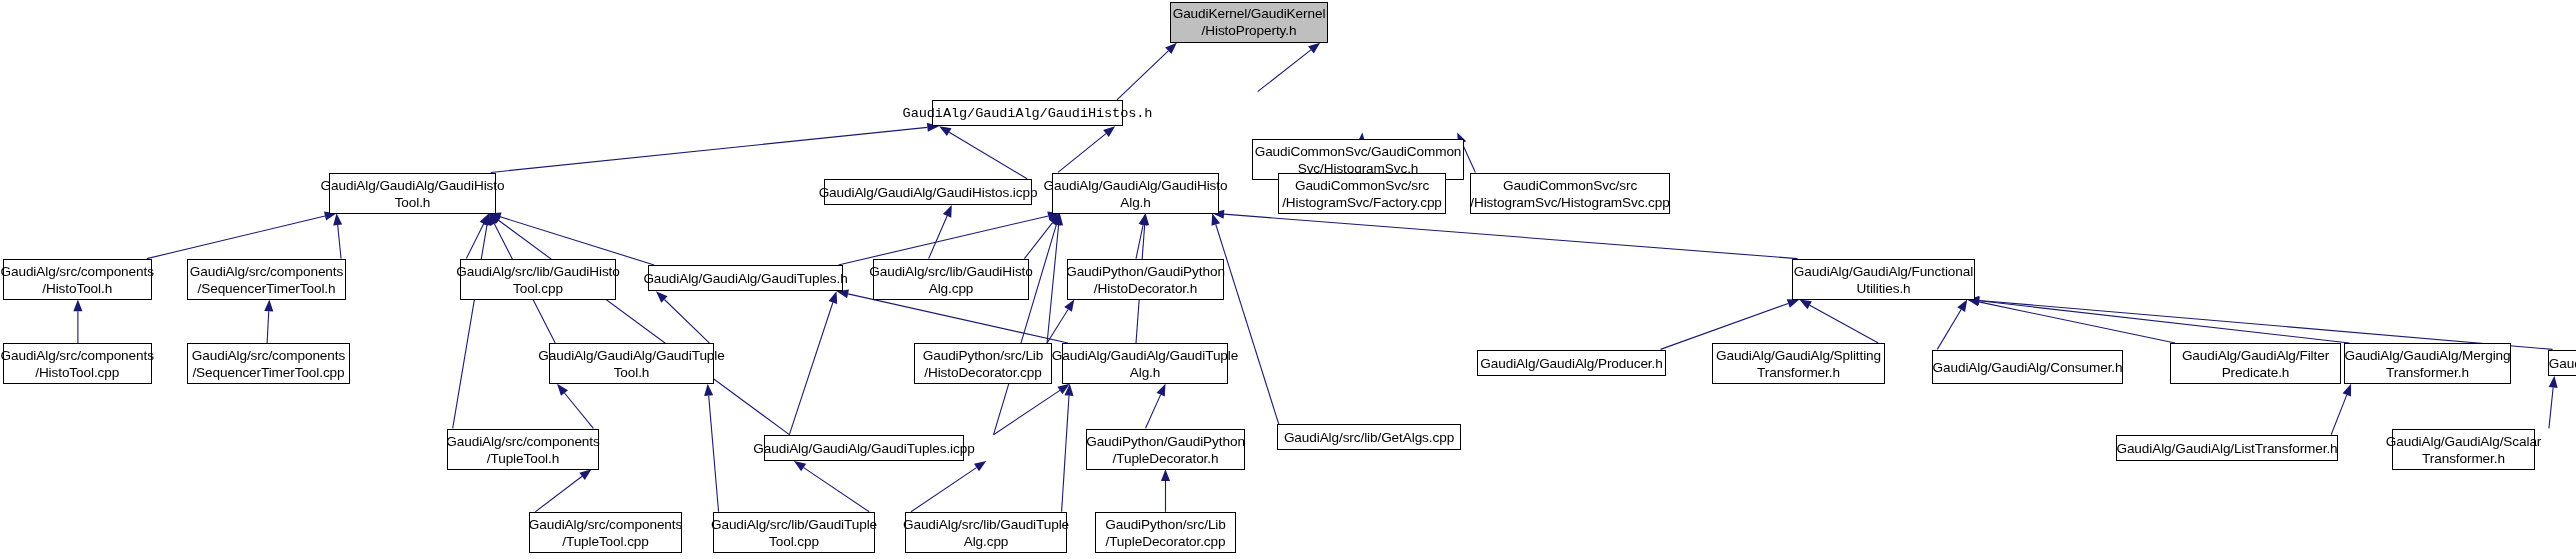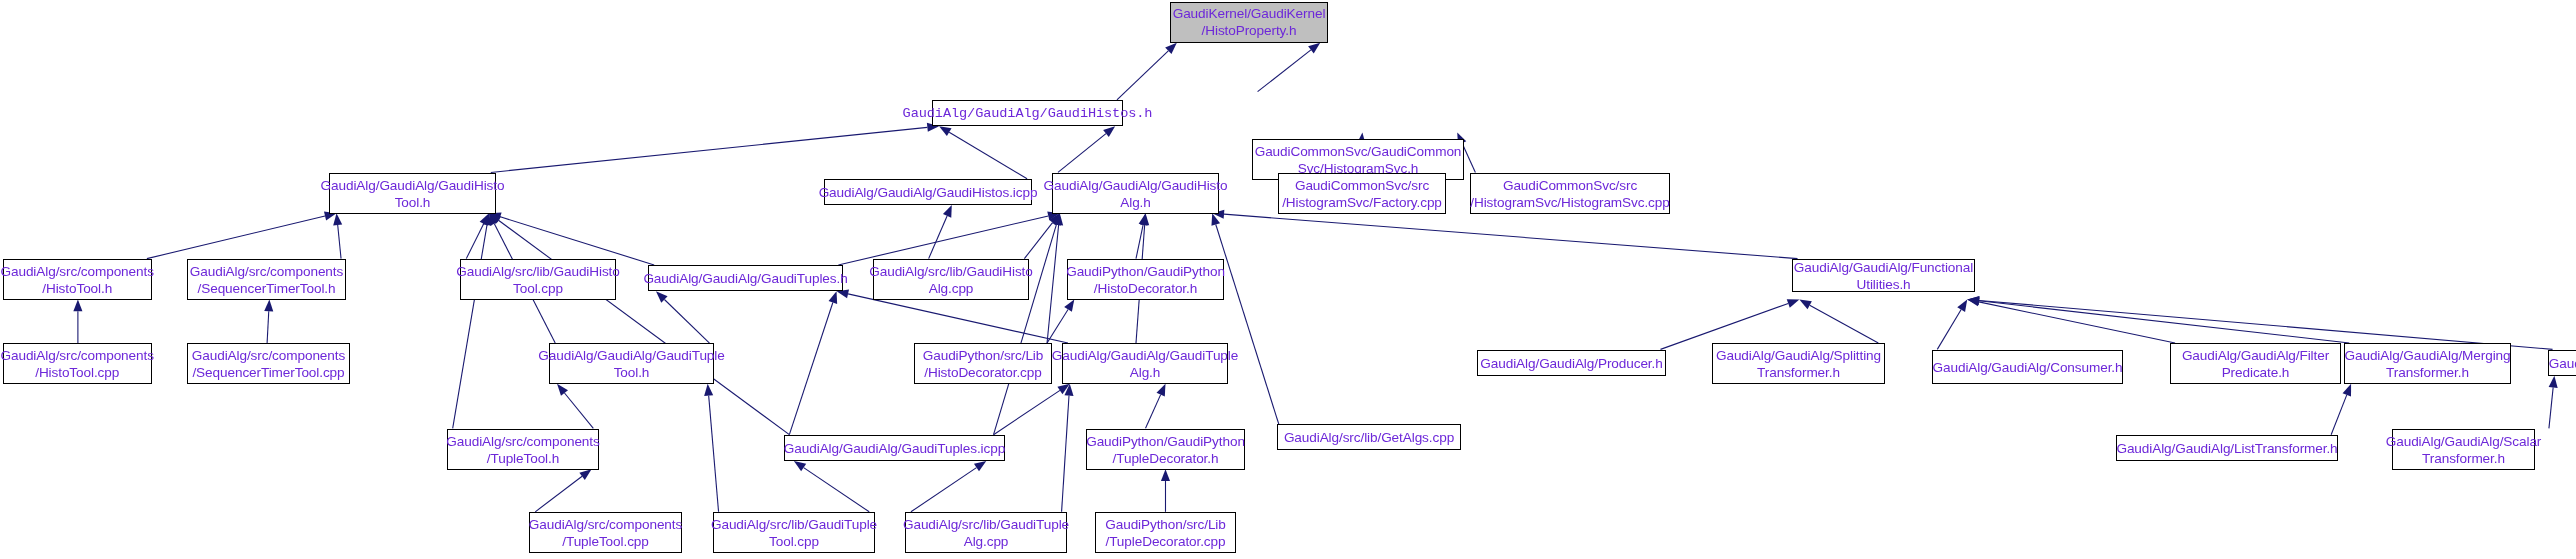--- a/index.html
+++ b/index.html
@@ -22,21 +22,21 @@
     top: 0;
     width: 2576px;
     height: 559px;
     pointer-events: none;
   }
   .node {
     position: absolute;
     box-sizing: border-box;
     border: 0.9px solid #000000;
     background: #ffffff;
-    color: #6d28d9;
+    color: #000000;
     font-size: 13.6px;
     line-height: 17px;
     text-align: center;
     display: flex;
     align-items: center;
     justify-content: center;
     white-space: pre-line;
     letter-spacing: -0.1px;
     padding: 0 3.6px;
   }
@@ -242,21 +242,21 @@
 Svc/HistogramSvc.h</div>
     <div class="node" style="left: 329px; top: 173px; width: 167px; height: 41px;">GaudiAlg/GaudiAlg/GaudiHisto
 Tool.h</div>
     <div class="node" style="left: 824px; top: 179px; width: 208px; height: 26px;">GaudiAlg/GaudiAlg/GaudiHistos.icpp</div>
     <div class="node" style="left: 1052px; top: 173px; width: 167px; height: 41px;">GaudiAlg/GaudiAlg/GaudiHisto
 Alg.h</div>
     <div class="node" style="left: 1278px; top: 173px; width: 168px; height: 41px;">GaudiCommonSvc/src
 /HistogramSvc/Factory.cpp</div>
     <div class="node" style="left: 1470px; top: 173px; width: 200px; height: 41px;">GaudiCommonSvc/src
 /HistogramSvc/HistogramSvc.cpp</div>
-    <div class="node" style="left: 1792px; top: 259px; width: 183px; height: 33px;">GaudiAlg/GaudiAlg/Functional
+    <div class="node" style="left: 1792px; top: 259px; width: 183px; height: 41px;">GaudiAlg/GaudiAlg/Functional
 Utilities.h</div>
     <div class="node" style="left: 2.7px; top: 259px; width: 149px; height: 41px;">GaudiAlg/src/components
 /HistoTool.h</div>
     <div class="node" style="left: 187px; top: 259px; width: 159px; height: 41px;">GaudiAlg/src/components
 /SequencerTimerTool.h</div>
     <div class="node" style="left: 460px; top: 259px; width: 156px; height: 41px;">GaudiAlg/src/lib/GaudiHisto
 Tool.cpp</div>
     <div class="node" style="left: 648px; top: 265px; width: 195px; height: 26px;">GaudiAlg/GaudiAlg/GaudiTuples.h</div>
     <div class="node" style="left: 873px; top: 259px; width: 156px; height: 41px;">GaudiAlg/src/lib/GaudiHisto
 Alg.cpp</div>
@@ -276,21 +276,21 @@
 Predicate.h</div>
     <div class="node" style="left: 2344px; top: 343px; width: 167px; height: 41px;">GaudiAlg/GaudiAlg/Merging
 Transformer.h</div>
     <div class="node" style="left: 2548px; top: 350px; width: 202px; height: 26px;">GaudiAlg/GaudiAlg/Transformer.h</div>
     <div class="node" style="left: 2.7px; top: 343px; width: 149px; height: 41px;">GaudiAlg/src/components
 /HistoTool.cpp</div>
     <div class="node" style="left: 187px; top: 343px; width: 163px; height: 41px;">GaudiAlg/src/components
 /SequencerTimerTool.cpp</div>
     <div class="node" style="left: 447px; top: 429px; width: 152px; height: 41px;">GaudiAlg/src/components
 /TupleTool.h</div>
-    <div class="node" style="left: 784px; top: 435px; width: 221px; height: 26px;">GaudiAlg/GaudiAlg/GaudiTuples.icpp</div>
+    <div class="node" style="left: 764px; top: 435px; width: 200px; height: 26px;">GaudiAlg/GaudiAlg/GaudiTuples.icpp</div>
     <div class="node" style="left: 1086px; top: 429px; width: 159px; height: 41px;">GaudiPython/GaudiPython
 /TupleDecorator.h</div>
     <div class="node" style="left: 1277px; top: 424px; width: 184px; height: 26px;">GaudiAlg/src/lib/GetAlgs.cpp</div>
     <div class="node" style="left: 2116px; top: 435px; width: 222px; height: 26px;">GaudiAlg/GaudiAlg/ListTransformer.h</div>
     <div class="node" style="left: 2392px; top: 429px; width: 143px; height: 41px;">GaudiAlg/GaudiAlg/Scalar
 Transformer.h</div>
     <div class="node" style="left: 529px; top: 512px; width: 153px; height: 41px;">GaudiAlg/src/components
 /TupleTool.cpp</div>
     <div class="node" style="left: 713px; top: 512px; width: 162px; height: 41px;">GaudiAlg/src/lib/GaudiTuple
 Tool.cpp</div>

